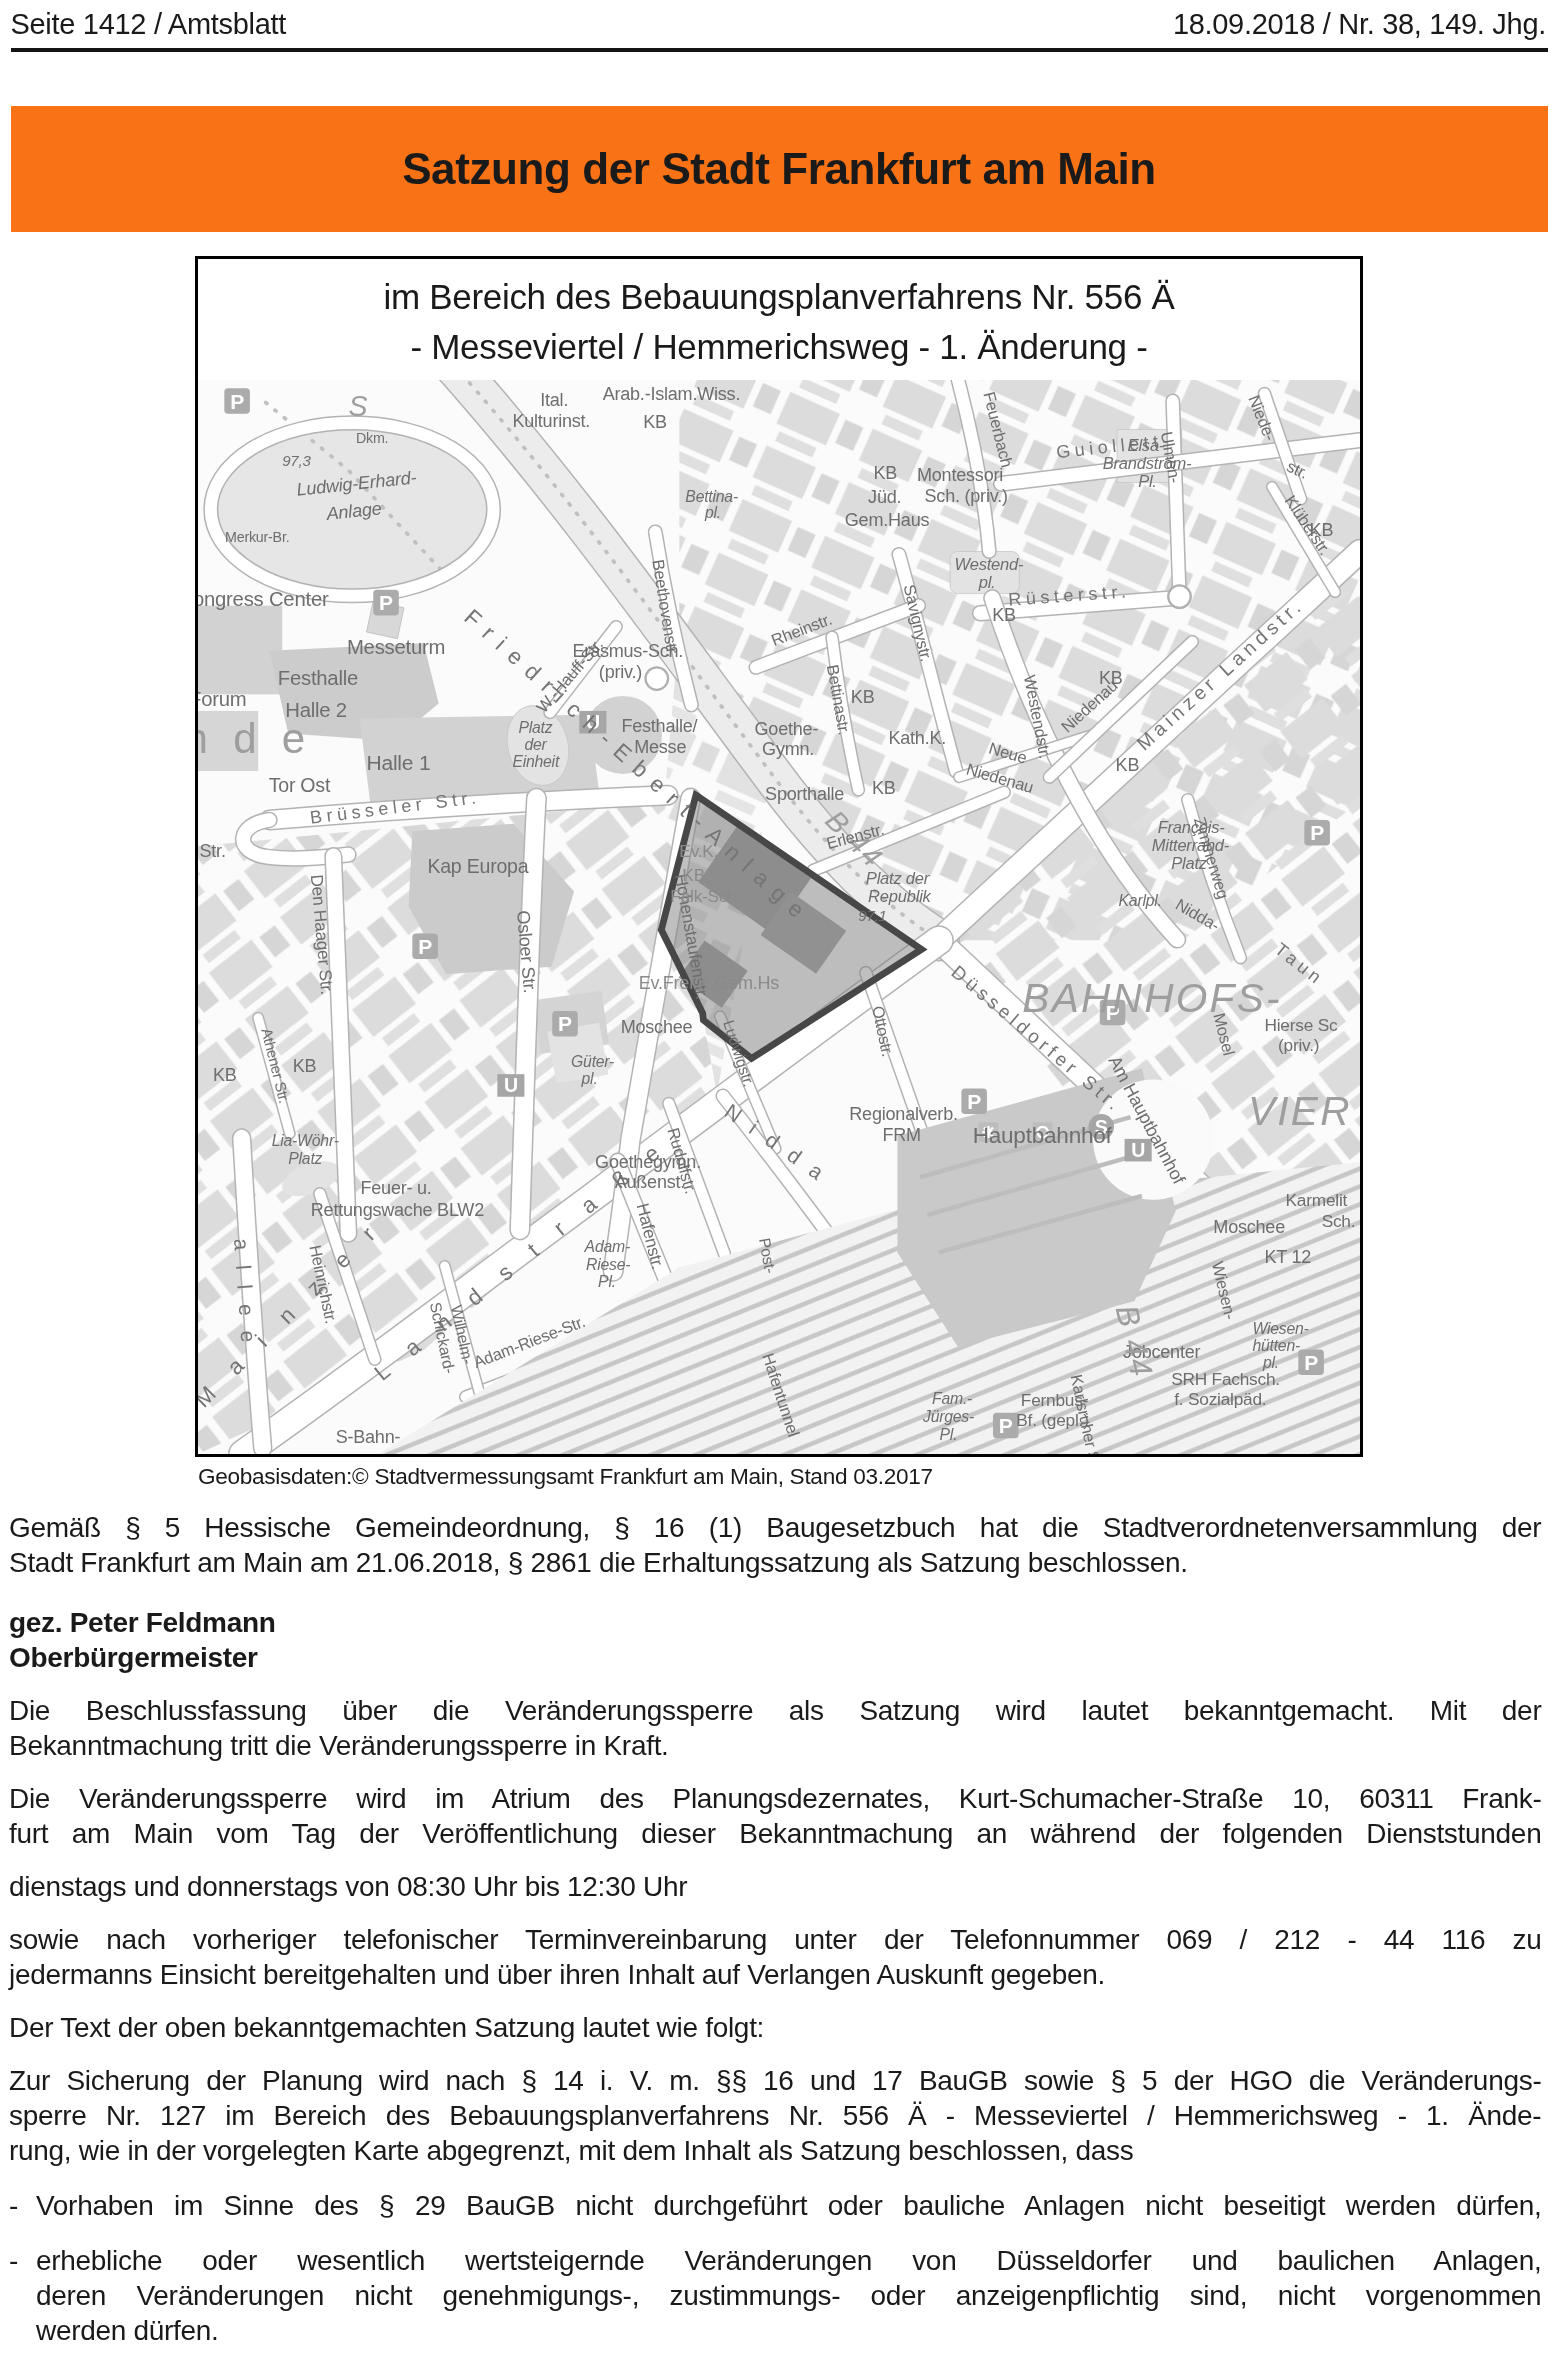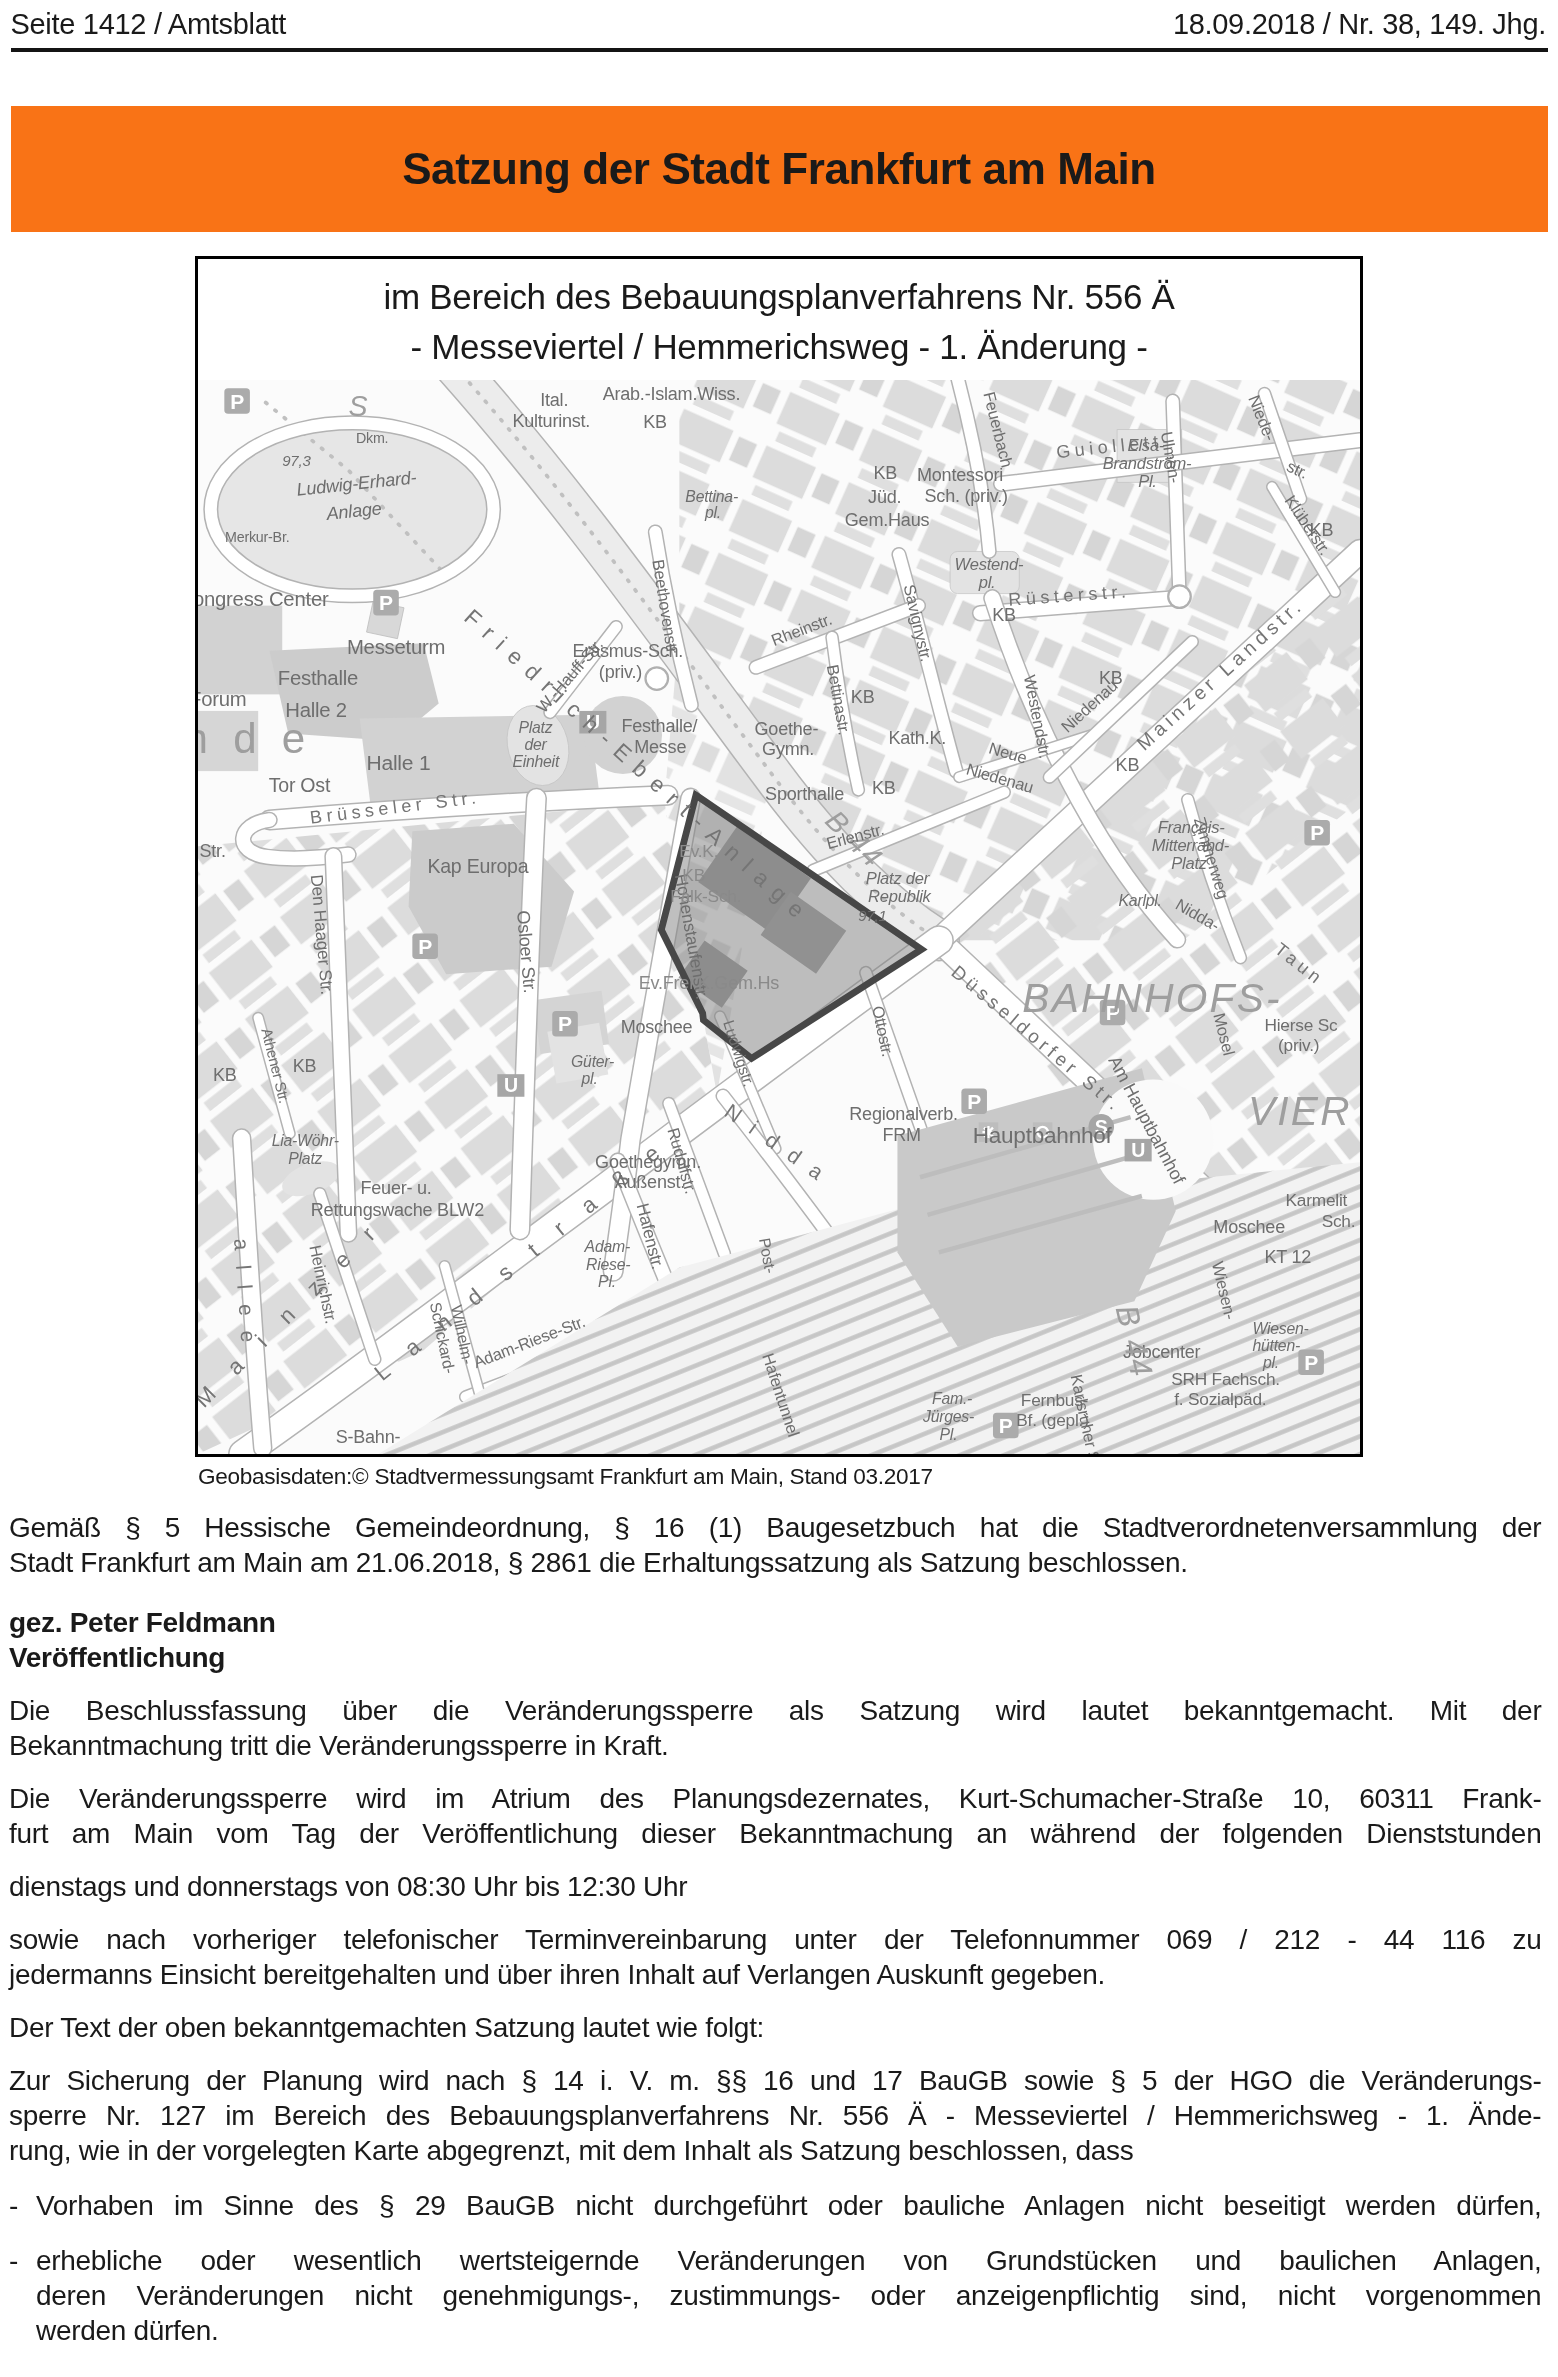--- a/index.html
+++ b/index.html
@@ -424,21 +424,21 @@
 
 <div class="credit">Geobasisdaten:© Stadtvermessungsamt Frankfurt am Main, Stand 03.2017</div>
 
 <div class="bodytext">
   <div class="para">
       <div class="line j">Gemäß § 5 Hessische Gemeindeordnung, § 16 (1) Baugesetzbuch hat die Stadtverordnetenversammlung der</div>
       <div class="line">Stadt Frankfurt am Main am 21.06.2018, § 2861 die Erhaltungssatzung als Satzung beschlossen.</div>
     </div>
   <div class="sig">
     <div>gez. Peter Feldmann</div>
-    <div>Veröffentlichung</div>
+    <div>Oberbürgermeister</div>
   </div>
   <div class="para">
       <div class="line j">Die Beschlussfassung über die Veränderungssperre als Satzung wird lautet bekanntgemacht. Mit der</div>
       <div class="line">Bekanntmachung tritt die Veränderungssperre in Kraft.</div>
     </div>
   <div class="para">
       <div class="line j">Die Veränderungssperre wird im Atrium des Planungsdezernates, Kurt-Schumacher-Straße 10, 60311 Frank-</div>
       <div class="line j">furt am Main vom Tag der Veröffentlichung dieser Bekanntmachung an während der folgenden Dienststunden</div>
     </div>
   <div class="para">
@@ -459,20 +459,20 @@
   <div id="bullets">
       <div class="bullet">
         <div class="dash-marker">-</div>
         <div class="bcontent">
           <div class="line j">Vorhaben im Sinne des § 29 BauGB nicht durchgeführt oder bauliche Anlagen nicht beseitigt werden dürfen,</div>
         </div>
       </div>
       <div class="bullet">
         <div class="dash-marker">-</div>
         <div class="bcontent">
-          <div class="line j">erhebliche oder wesentlich wertsteigernde Veränderungen von Grundstücken und baulichen Anlagen,</div>
+          <div class="line j">erhebliche oder wesentlich wertsteigernde Veränderungen von Düsseldorfer und baulichen Anlagen,</div>
           <div class="line j">deren Veränderungen nicht genehmigungs-, zustimmungs- oder anzeigenpflichtig sind, nicht vorgenommen</div>
           <div class="line">werden dürfen.</div>
         </div>
       </div>
     </div>
 </div>
 
 
 </body></html>

